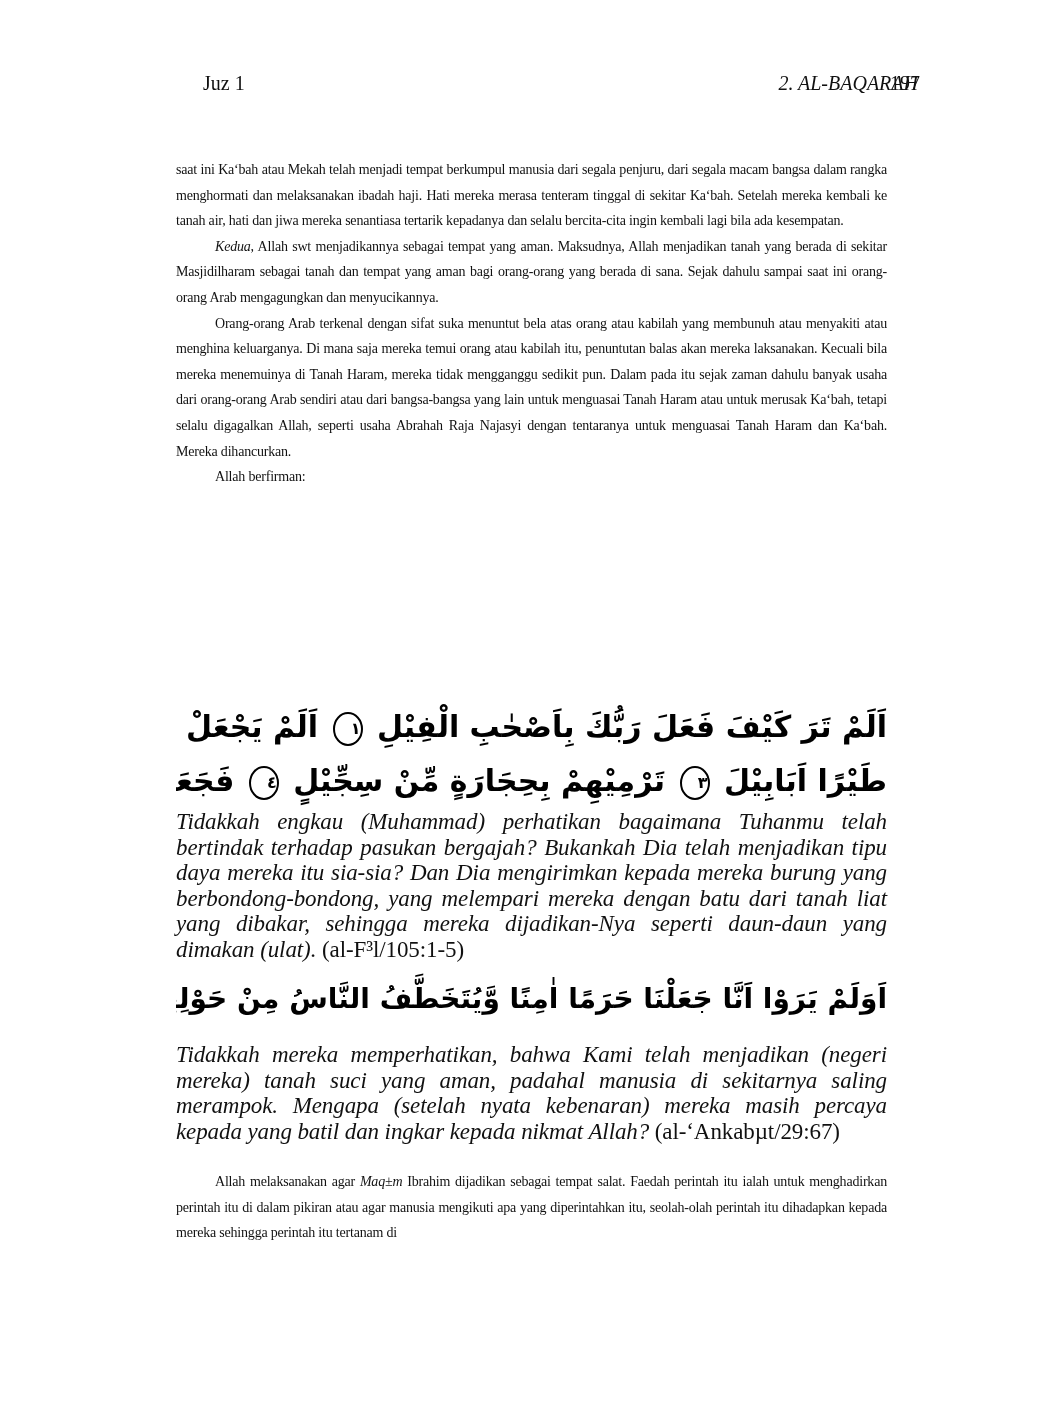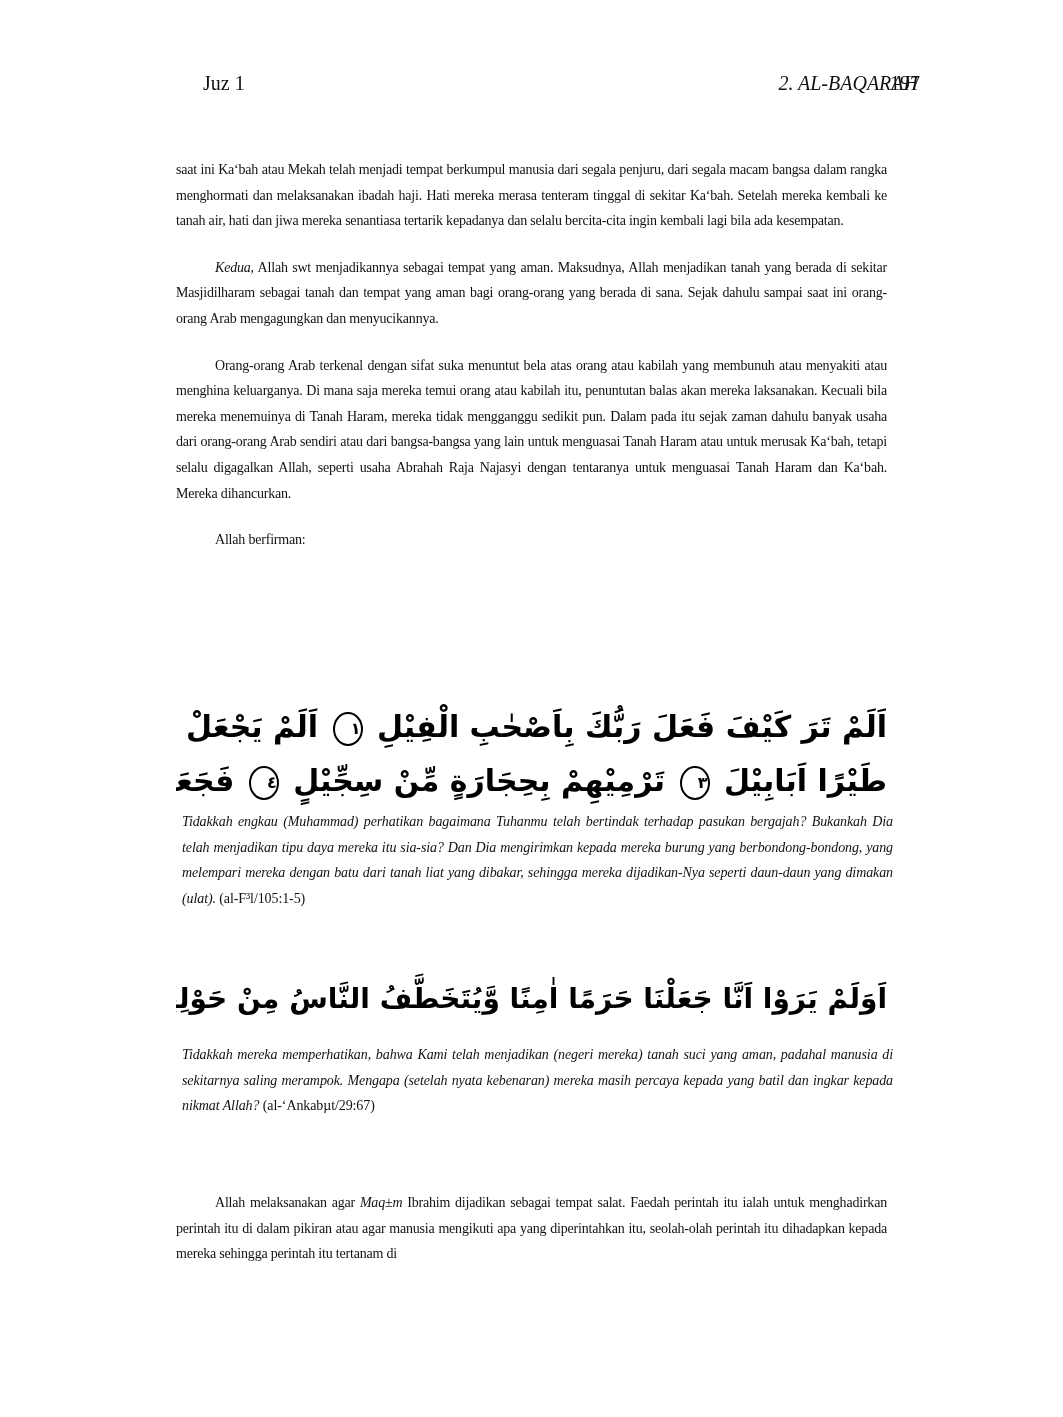--- a/index.html
+++ b/index.html
@@ -4,26 +4,26 @@
 <style>
   html, body { margin: 0; padding: 0; background: #ffffff; }
   body { width: 1063px; height: 1417px; position: relative; overflow: hidden; color: #111; }
   .page { position: absolute; left: 176px; top: 0; width: 711px; font-family: "Liberation Serif", "DejaVu Serif", serif; }
   .running-head { position: absolute; top: 72px; left: 0; width: 711px; height: 26px; font-size: 20px; margin-left: 31px; }
   .running-head .left { position: absolute; left: -4px; top: 0; }
   .running-head .center { position: absolute; left: 0; width: 100%; text-align: right; top: 0; font-style: italic; }
   .running-head .right { position: absolute; right: -2px; top: 0; }
   .body-text { position: absolute; left: 0; width: 711px; font-size: 14px; line-height: 25.6px; text-align: justify; letter-spacing: -0.2px; }
   .body-text p { margin: 0; text-indent: 0; }
-  .body-text p.indent { text-indent: 39px; margin-top: 21px; }
+  .body-text p.indent { text-indent: 39px; }
   .it { font-style: italic; }
   .arabic { position: absolute; left: 0; width: 711px; direction: rtl; text-align: justify; text-align-last: justify; font-family: "DejaVu Sans", sans-serif; font-weight: bold; color: #000; }
   .arabic .ayah-line { display: block; height: 54px; line-height: 54px; font-size: 30px; white-space: nowrap; overflow: hidden; }
   .ayah-num { display: inline-block; width: 26px; height: 30px; line-height: 30px; border: 2px solid #000; border-radius: 50%; text-align: center; font-size: 16px; vertical-align: middle; margin: 0 4px; }
-  .translation { position: absolute; left: 6px; width: 711px; font-size: 14px; line-height: 25.6px; text-align: justify; letter-spacing: -0.1px; }
+  .translation { position: absolute; left: 0; width: 711px; font-size: 23px; line-height: 25.6px; text-align: justify; letter-spacing: -0.1px; }
   .translation .it { font-style: italic; }
 </style>
 </head>
 <body>
 
 <div class="page">
 
   <div class="running-head">
     <span class="left">Juz 1</span>
     <span class="center">2. AL-BAQARAH</span>

